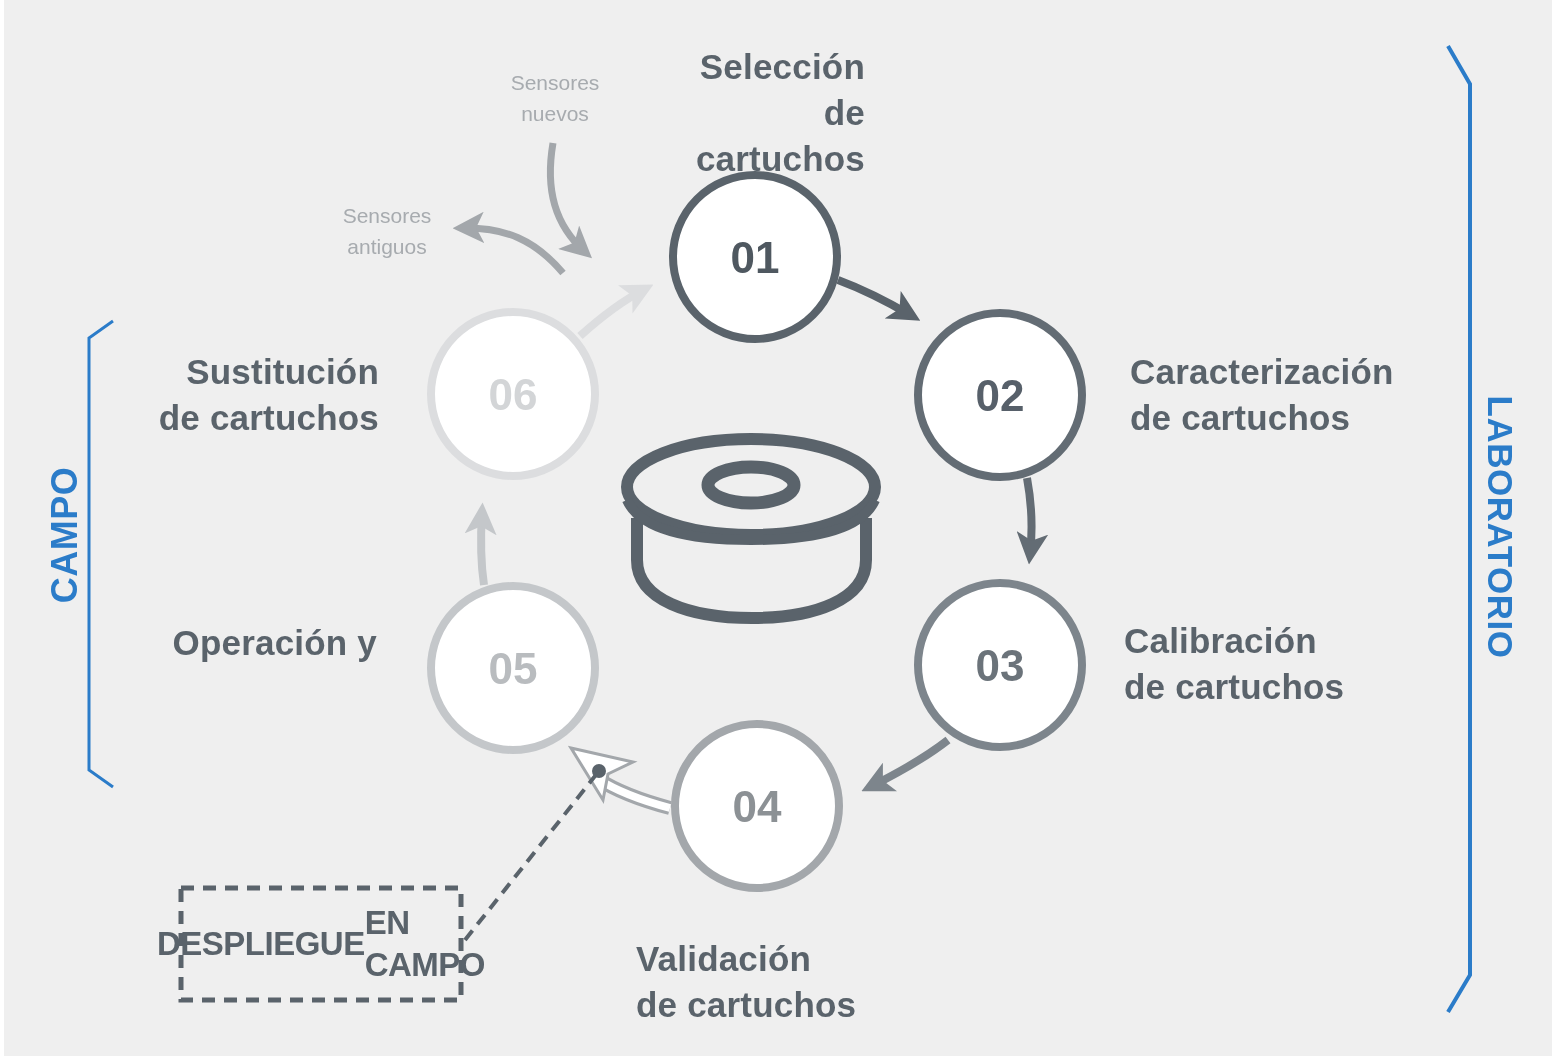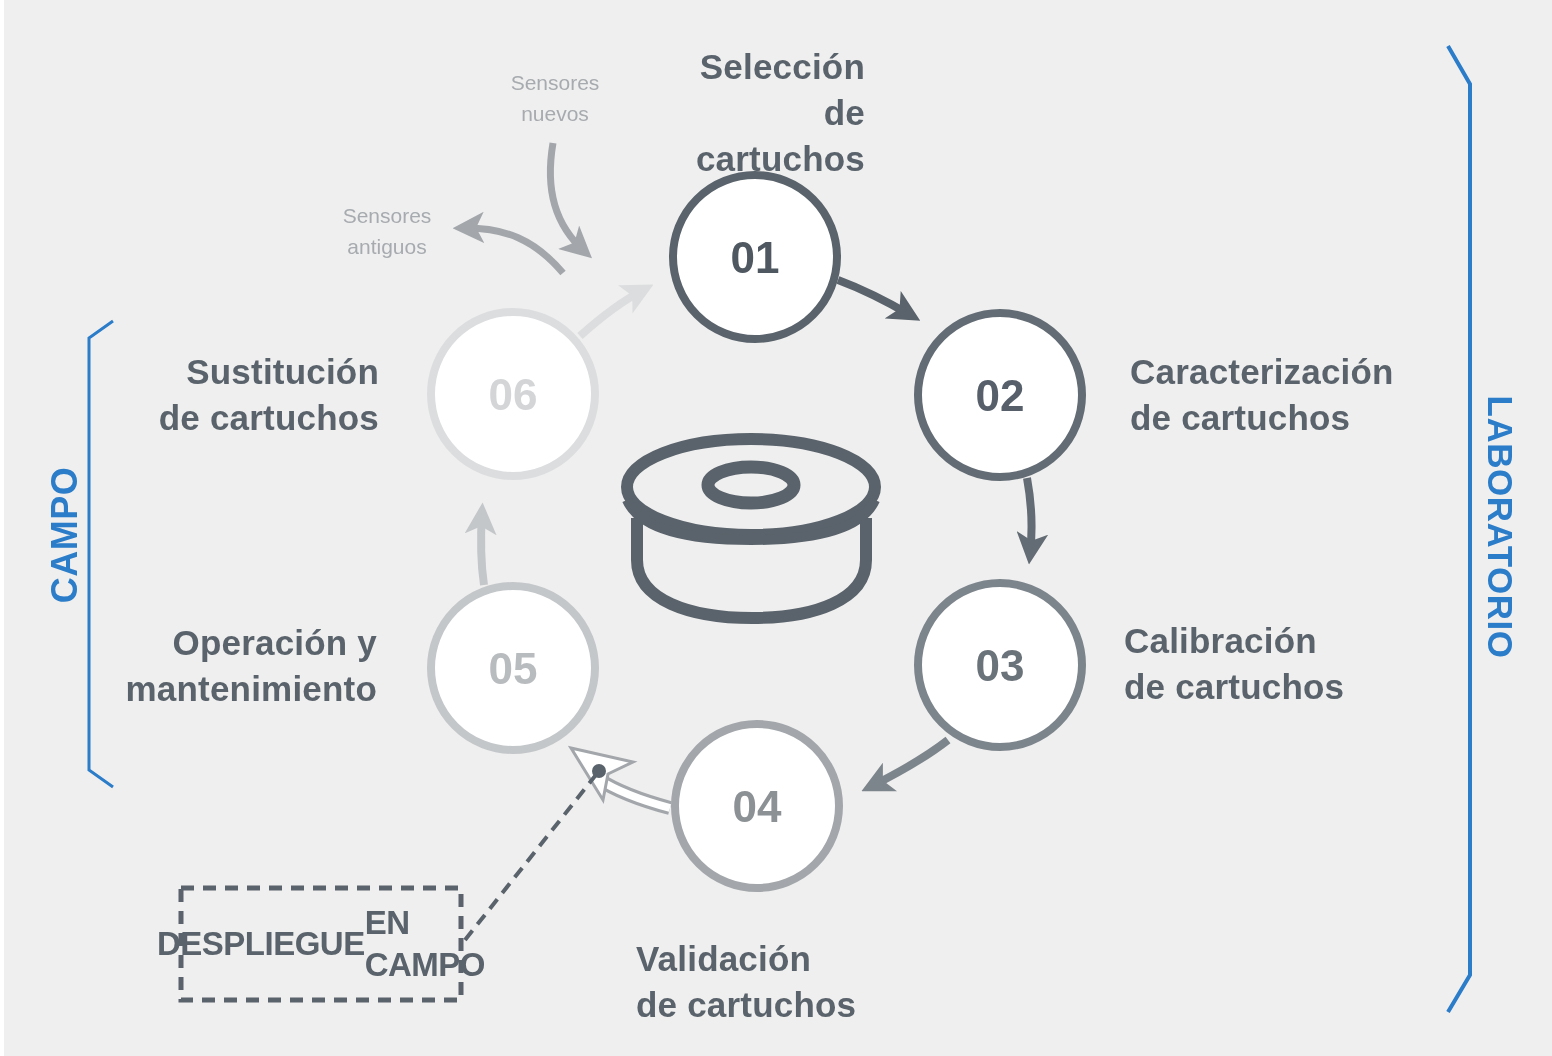--- a/index.html
+++ b/index.html
@@ -115,21 +115,20 @@
 <div class="lbl" style="left:1124px; top:618px;">
   <span>Calibración</span>
   <span>de cartuchos</span>
 </div>
 <div class="lbl" style="left:636px; top:936px; text-align:left; width:240px;">
   <span>Validación</span>
   <span>de cartuchos</span>
 </div>
 <div class="lbl" style="left:100px; top:620px; width:277px; text-align:right;">
   <span>Operación y</span>
-  <span>mantenimiento</span>
 </div>
 <div class="lbl" style="left:100px; top:349px; width:279px; text-align:right;">
   <span>Sustitución</span>
   <span>de cartuchos</span>
 </div>
 
 <div class="sub" style="left:495px; top:67px; width:120px;">
   <span>Sensores</span>
   <span>nuevos</span>
 </div>

